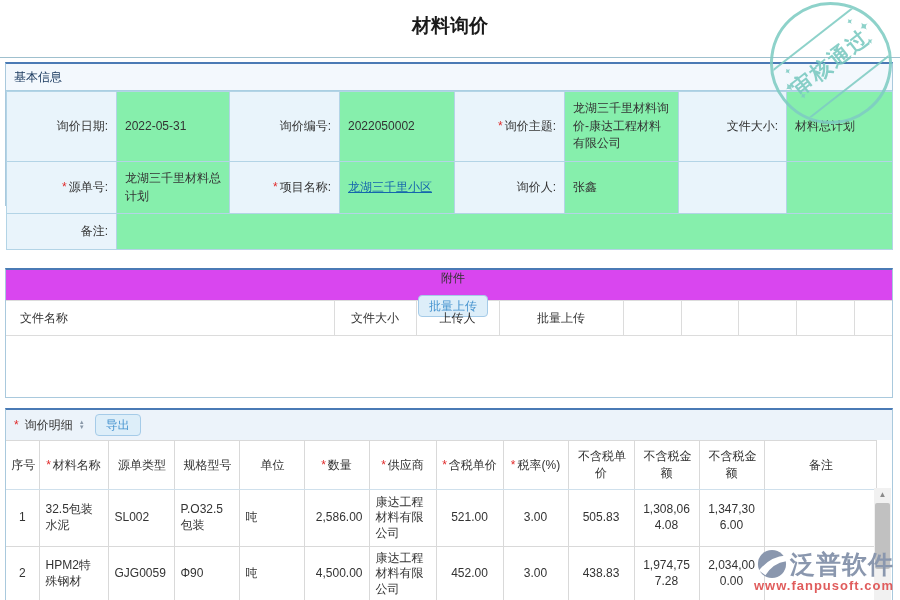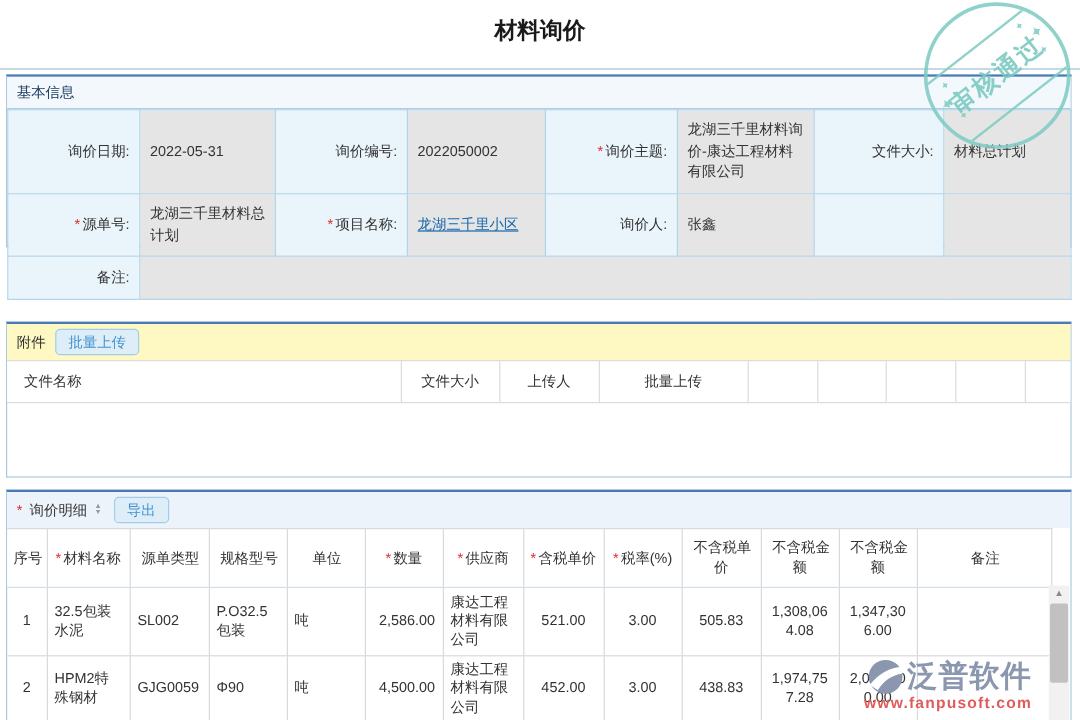--- a/index.html
+++ b/index.html
@@ -15,33 +15,33 @@
 
   
   .box{position:absolute;left:5px;width:888px;box-sizing:border-box;background:#fff;
     border:1px solid #a9c9dd;border-top:2px solid #4a7ab5;}
   .box-basic{top:62px;height:144px;}
   .box-attach{top:268px;height:130px;}
   .box-detail{top:408px;height:192px;border-bottom:none;overflow:hidden;}
 
   .box-head{height:28px;display:flex;align-items:center;padding-left:8px;font-size:12px;gap:8px;}
   .blue-head{background:#f3f8fd;color:#1c3b60;height:26px;border-bottom:1px solid #aacfe2;}
-  .attach-head{background:#fef9c3;color:#333;height:30px;}
+  .attach-head{background:#d946ef;color:#333;height:30px;flex-direction:column;}
   .detail-head{background:#ecf3fa;color:#333;height:30px;gap:4px;}
 
   .btn{display:inline-block;padding:3px 10px;background:#ddeef9;border:1px solid #a5cbe8;
     border-radius:4px;color:#4593cf;font-size:12px;font-family:inherit;cursor:pointer;line-height:1.2;}
 
   .req{color:#e02b2b;margin-right:2px;}
 
   
   .form-table{border-collapse:collapse;table-layout:fixed;width:886px;font-size:12px;}
   .form-table td{border:1px solid #b3d4e6;padding:4px 8px;vertical-align:middle;overflow:hidden;line-height:1.45;}
   .form-table .lbl{background:#e9f4fb;text-align:right;color:#333;}
-  .form-table .val{background:#e5e5e5;text-align:left;color:#333;}
+  .form-table .val{background:#86efac;text-align:left;color:#333;}
   .fr1{height:70px;} .fr2{height:52px;} .fr3{height:36px;}
   a.link{color:#1566ad;text-decoration:underline;cursor:pointer;}
 
   
   .attach-table{border-collapse:collapse;table-layout:fixed;width:886px;font-size:12px;}
   .attach-table th{border:1px solid #dcdcdc;height:34px;font-weight:normal;color:#333;
     text-align:center;padding:0 4px;background:#fff;}
   .attach-table th:first-child{text-align:left;padding-left:14px;border-left:none;}
   .attach-table th:last-child{border-right:none;}
 
@@ -57,21 +57,21 @@
   .c-left{text-align:left;}
   .c-right{text-align:right;}
   .wrapnum{word-break:break-all;text-align:center;}
 
   
   .v-scrollbar{position:absolute;right:1px;top:78px;width:17px;height:114px;background:#f1f1f1;}
   .sb-arrow{height:14px;line-height:14px;text-align:center;font-size:8px;color:#8a8a8a;cursor:pointer;}
   .sb-thumb{position:absolute;left:1px;top:15px;width:15px;height:66px;background:#c1c1c1;border-radius:2px;cursor:pointer;}
 
   
-  .watermark{position:absolute;right:40px;top:549px;z-index:4;text-align:right;}
+  .watermark{position:absolute;right:6px;top:549px;z-index:4;text-align:right;}
   .wm-row{display:flex;align-items:center;justify-content:flex-end;}
   .wm-name{font-size:25px;font-weight:bold;color:#8a97ae;letter-spacing:1px;line-height:1.05;}
   .wm-logo{margin-right:3px;}
   .wm-url{font-size:13px;font-weight:bold;color:#e05c5c;letter-spacing:1px;margin-top:-1px;}
 
   
   .stamp{position:absolute;top:2px;right:6px;width:124px;height:122px;z-index:10;opacity:.88;pointer-events:none;}
   .stamp-circle{position:absolute;left:0;top:0;width:116px;height:116px;border:3px solid #7fccc3;
     border-radius:50%;transform:rotate(-38deg);}
   .stamp-clip{position:absolute;left:0;top:0;width:116px;height:116px;border-radius:50%;overflow:hidden;}

